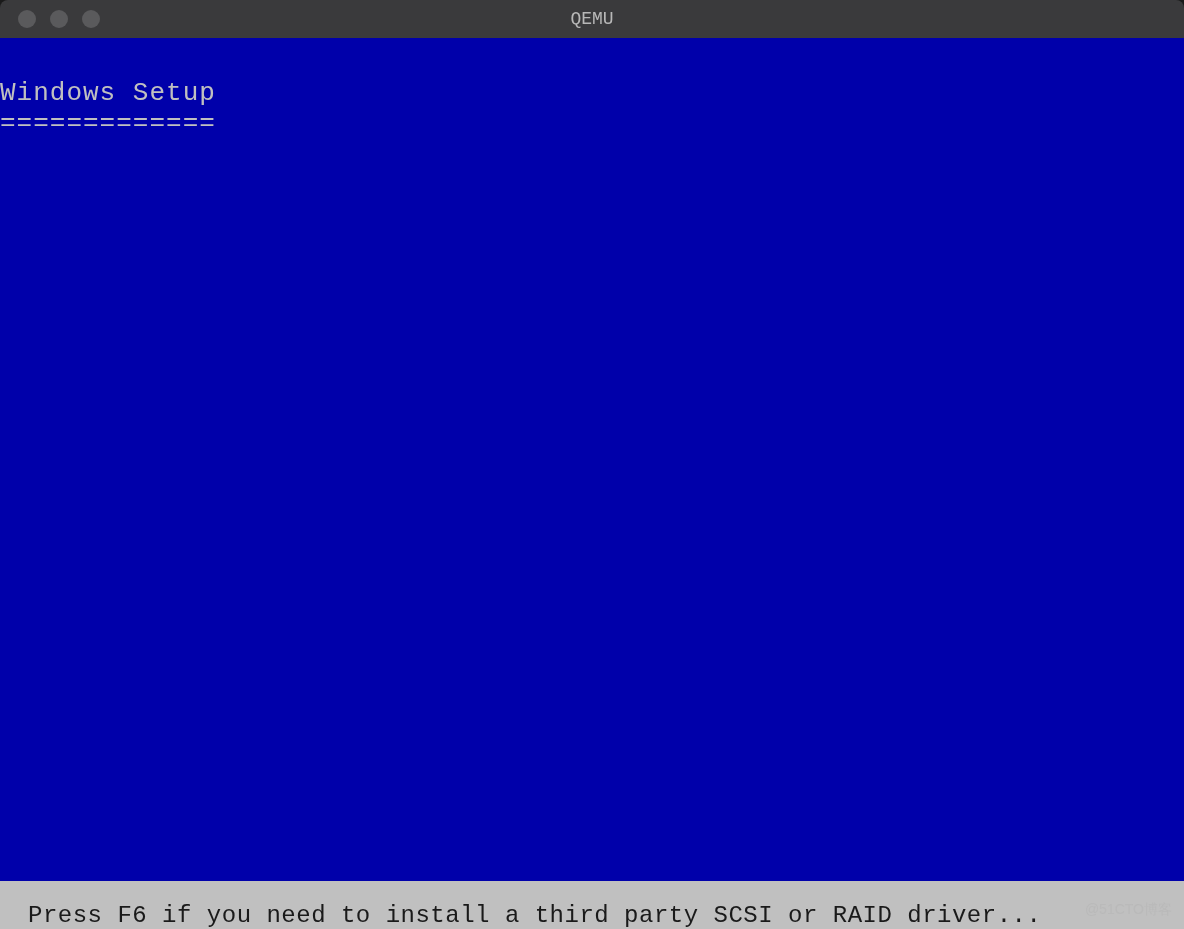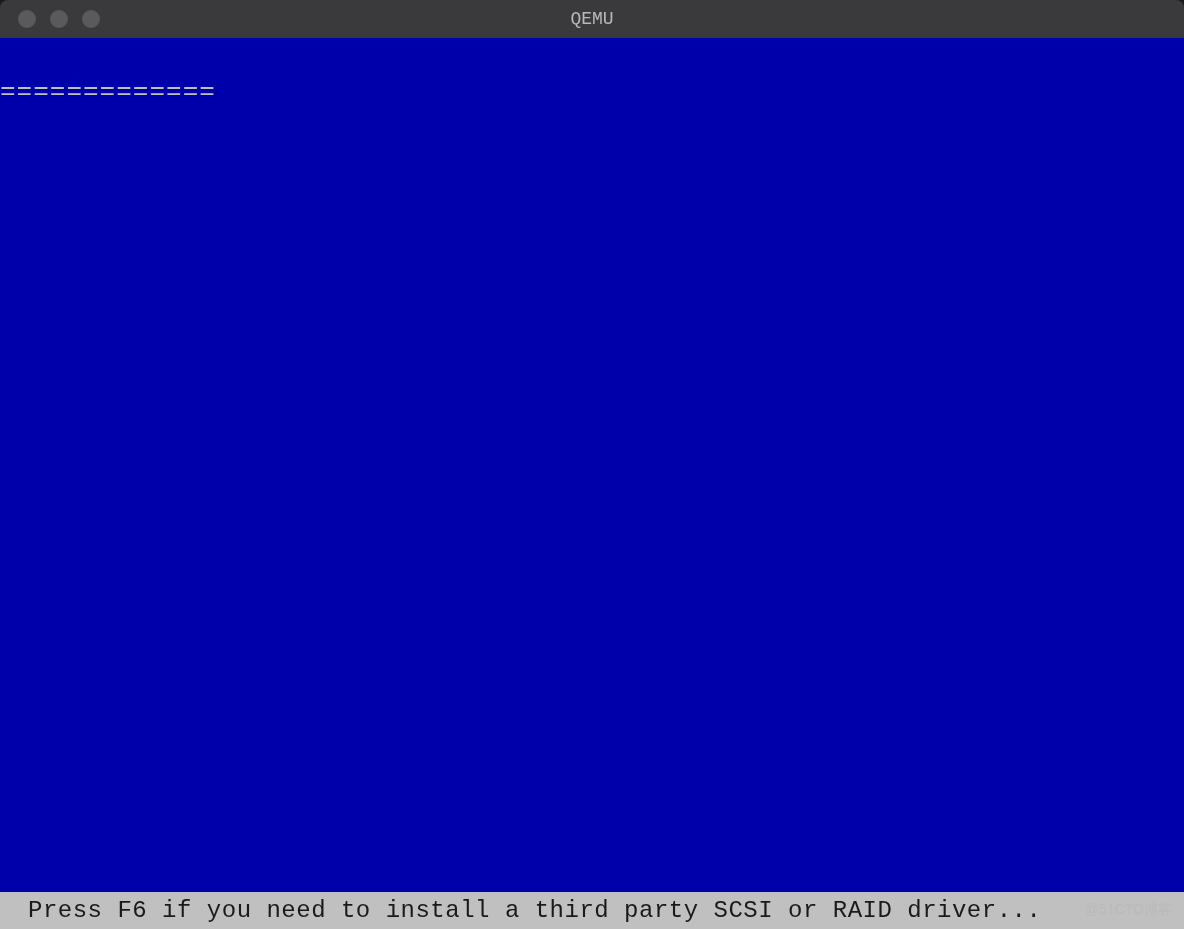--- a/index.html
+++ b/index.html
@@ -78,24 +78,24 @@
     .setup-underline {
       color: #c0c0c0;
       font-family: 'Courier New', 'Lucida Console', monospace;
       font-size: 26px;
       line-height: 1.1;
       white-space: pre;
       letter-spacing: 1px;
     }
     
     .status-bar {
-      height: 37px;
+      height: 48px;
       background: #c0c0c0;
       display: flex;
-      align-items: center;
+      align-items: flex-end;
       padding-left: 28px;
     }
     
     .status-text {
       color: #1a1a1a;
       font-family: 'Courier New', 'Lucida Console', monospace;
       font-size: 24px;
       white-space: pre;
       letter-spacing: 0.5px;
     }
@@ -117,19 +117,20 @@
   <div class="traffic-lights">
     <div class="traffic-light"></div>
     <div class="traffic-light"></div>
     <div class="traffic-light"></div>
   </div>
   <div class="window-title">QEMU</div>
 </div>
 
 <div class="screen">
   <div class="content-area">
+    <div class="setup-title">Windows Setup</div>
     <div class="setup-underline">=============</div>
   </div>
   <div class="status-bar">
     <div class="status-text">Press F6 if you need to install a third party SCSI or RAID driver...</div>
   </div>
   <div class="watermark">@51CTO博客</div>
 </div>
 
 </body></html>

